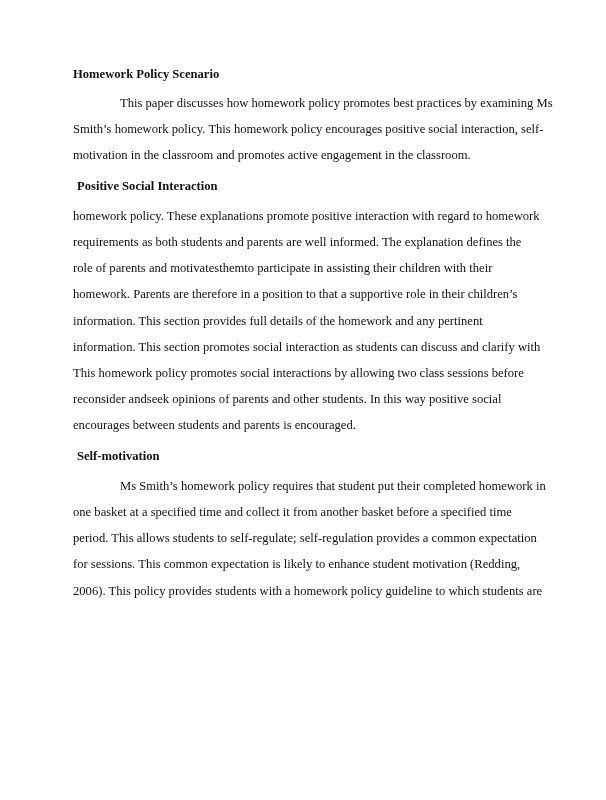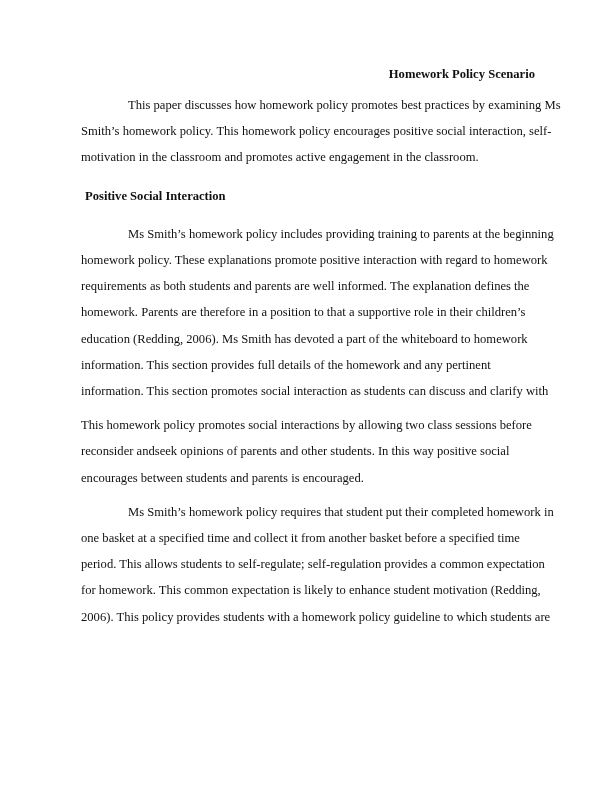--- a/index.html
+++ b/index.html
@@ -16,73 +16,73 @@
       color: #111111;
     }
     .page {
       position: absolute;
       left: 73px;
       top: 64px;
       width: 462px;
       font-size: 12.6px;
     }
     .title {
-      text-align: right;
+      text-align: left;
       font-weight: bold;
       font-size: 12.6px;
       line-height: 20px;
       height: 20px;
       margin: 0 0 6px 0;
     }
     p {
-      margin: 8px;
+      margin: 0;
       line-height: 26.2px;
       text-align: left;
     }
     p.indent {
       text-indent: 47px;
     }
     .heading {
       font-weight: bold;
       line-height: 26.2px;
-      margin: 12px;
+      margin: 4px;
     }
     .line { display: block; white-space: nowrap; }
   </style>
 </head>
 <body>
 
 <div class="page">
   <div class="title">Homework Policy Scenario</div>
 
   <p class="indent">
     <span class="line">This paper discusses how homework policy promotes best practices by examining Ms</span>
     <span class="line" style="text-indent:0">Smith’s homework policy. This homework policy encourages positive social interaction, self-</span>
     <span class="line" style="text-indent:0">motivation in the classroom and promotes active engagement in the classroom.</span>
   </p>
 
   <div class="heading">Positive Social Interaction</div>
 
   <p class="indent">
-    <span class="line">Ms Smith’s homework policy includes providing training to parents at the beginning</span>
     <span class="line" style="text-indent:0">homework policy. These explanations promote positive interaction with regard to homework</span>
     <span class="line" style="text-indent:0">requirements as both students and parents are well informed.  The explanation defines the</span>
+    <span class="line" style="text-indent:0">role of parents and motivatesthemto participate in assisting their children with their</span>
     <span class="line" style="text-indent:0">homework. Parents are therefore in a position to that a supportive role in their children’s</span>
-    <span class="line" style="text-indent:0">education (Redding, 2006). Ms Smith has devoted a part of the whiteboard to homework</span>
     <span class="line" style="text-indent:0">information. This section provides full details of the homework and any pertinent</span>
     <span class="line" style="text-indent:0">information. This section promotes social interaction as students can discuss and clarify with</span>
   </p>
 
   <p>
     <span class="line">This homework policy promotes social interactions by allowing two class sessions before</span>
     <span class="line">reconsider andseek opinions of parents and other students. In this way positive social</span>
     <span class="line">encourages between students and parents is encouraged.</span>
   </p>
 
+  <div class="heading">Self-motivation</div>
 
   <p class="indent">
     <span class="line">Ms Smith’s homework policy requires that student put their completed homework in</span>
     <span class="line" style="text-indent:0">one basket at a specified time and collect it from another basket before a specified time</span>
     <span class="line" style="text-indent:0">period. This allows students to self-regulate; self-regulation provides a common expectation</span>
-    <span class="line" style="text-indent:0">for homework. This common expectation is likely to enhance student motivation (Redding,</span>
+    <span class="line" style="text-indent:0">for sessions. This common expectation is likely to enhance student motivation (Redding,</span>
     <span class="line" style="text-indent:0">2006).  This policy provides students with a homework policy guideline to which students are</span>
   </p>
 </div>
 
 </body></html>

